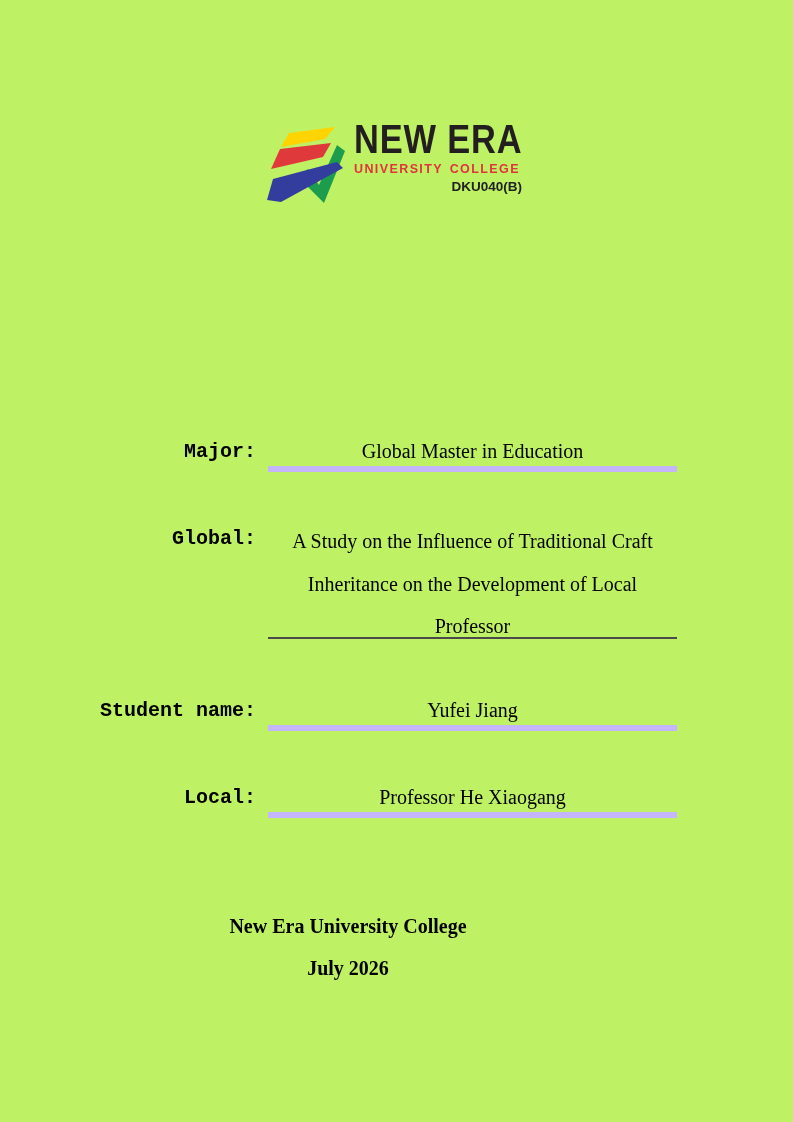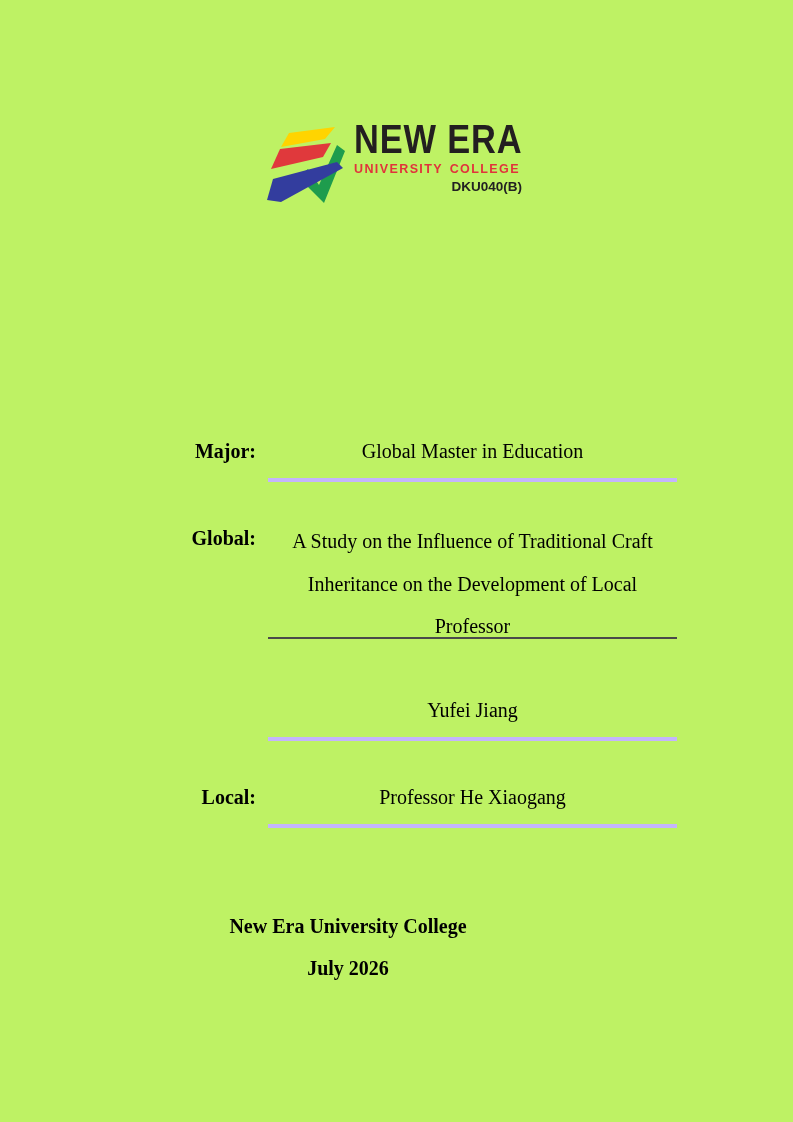--- a/index.html
+++ b/index.html
@@ -37,26 +37,27 @@
     font-family:"Liberation Sans","DejaVu Sans",sans-serif;
     font-size:13.5px; font-weight:700; color:#222;
     text-align:right; margin-top:3px; line-height:15px;
   }
 
   
   .f-label {
     position:absolute; left:100px; width:156px;
     text-align:right; font-weight:bold; font-size:20px; line-height:23px;
     white-space:nowrap;
+    font-family:Liberation Mono, monospace;
   }
   .f-value {
     position:absolute; left:268px; width:409px;
     text-align:center; font-size:20px; line-height:23px;
-    padding-bottom:15px;
-    border-bottom:4px solid #c4b5fd;
+    padding-bottom:3px;
+    border-bottom:6px solid #c4b5fd;
   }
   .lbl-major   { top:440px; }
   .val-major   { top:440px; }
   .lbl-title   { top:527px; }
   .val-title   {
     position:absolute; left:268px; top:520px; width:409px; height:117px;
     text-align:center; font-size:20px;
     border-bottom:2px solid #4a4a4a;
   }
   .val-title .t-line { line-height:42.5px; white-space:nowrap; }
@@ -95,20 +96,21 @@
   <div class="f-label lbl-major">Major:</div>
   <div class="f-value val-major">Global Master in Education</div>
 
   <div class="f-label lbl-title">Global:</div>
   <div class="val-title">
     <div class="t-line">A Study on the Influence of Traditional Craft</div>
     <div class="t-line">Inheritance on the Development of Local</div>
     <div class="t-line">Professor</div>
   </div>
 
+  <div class="f-label lbl-student">Student name:</div>
   <div class="f-value val-student">Yufei Jiang</div>
 
   <div class="f-label lbl-tutor">Local:</div>
   <div class="f-value val-tutor">Professor He Xiaogang</div>
 
   <div class="footer-line footer-institution">New Era University College</div>
   <div class="footer-line footer-date">July 2026</div>
 
 </div>
 

